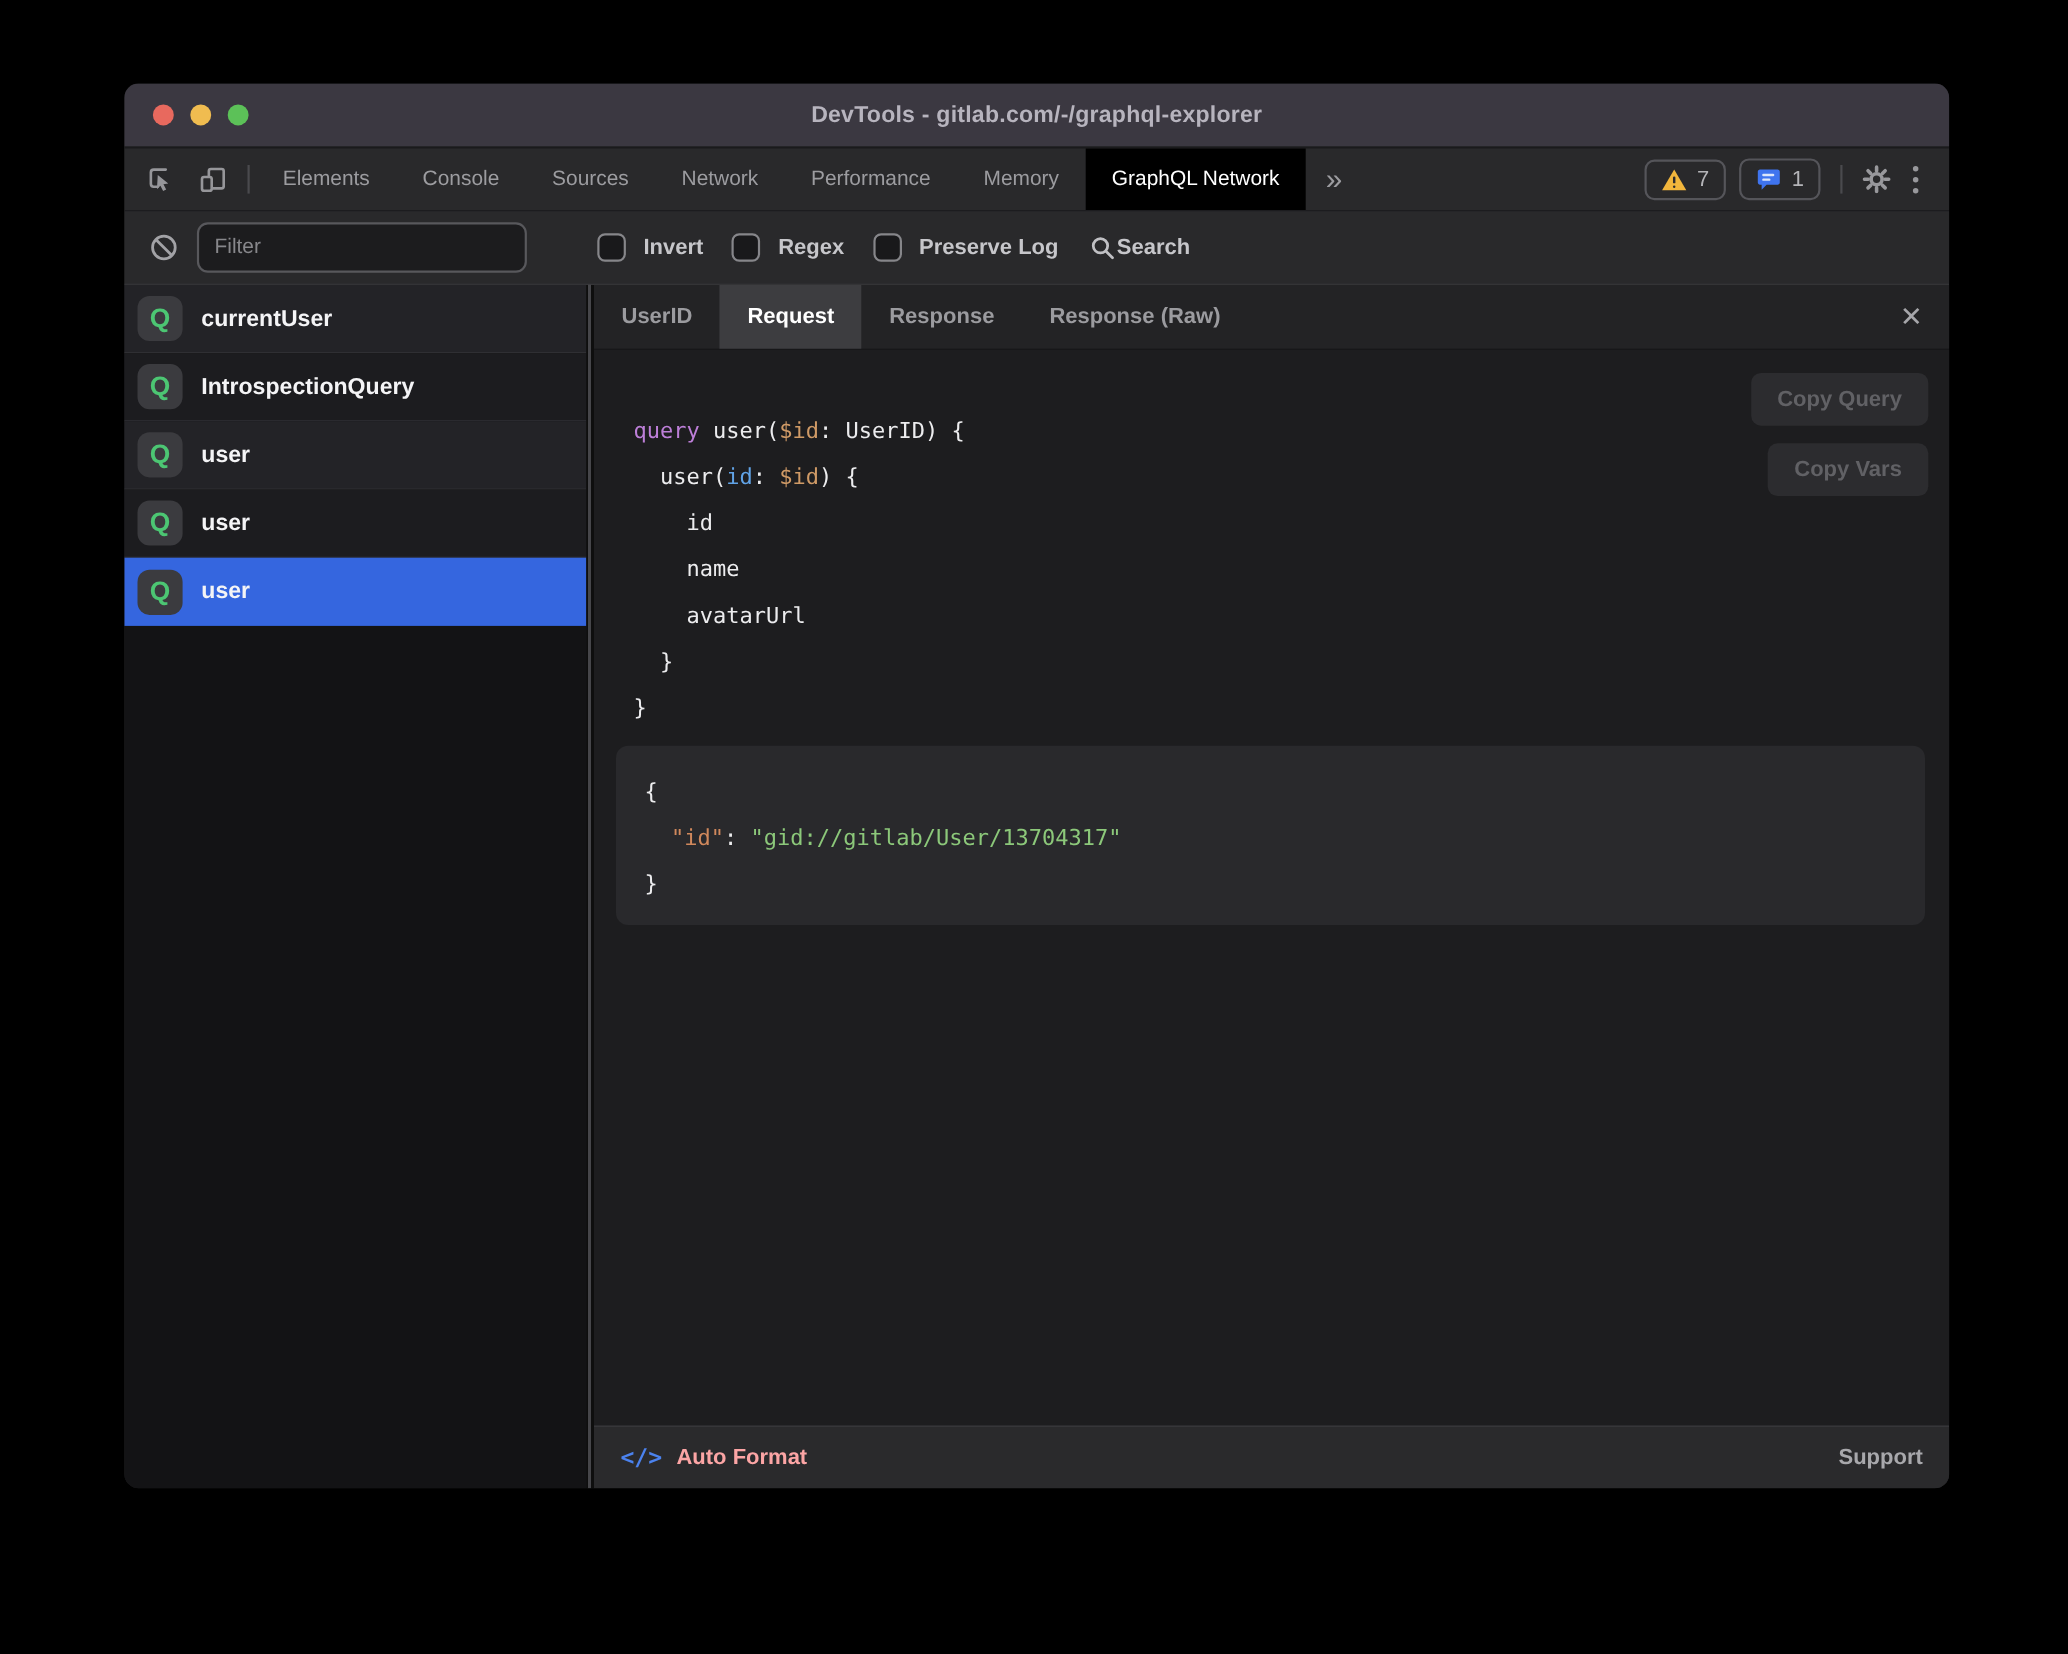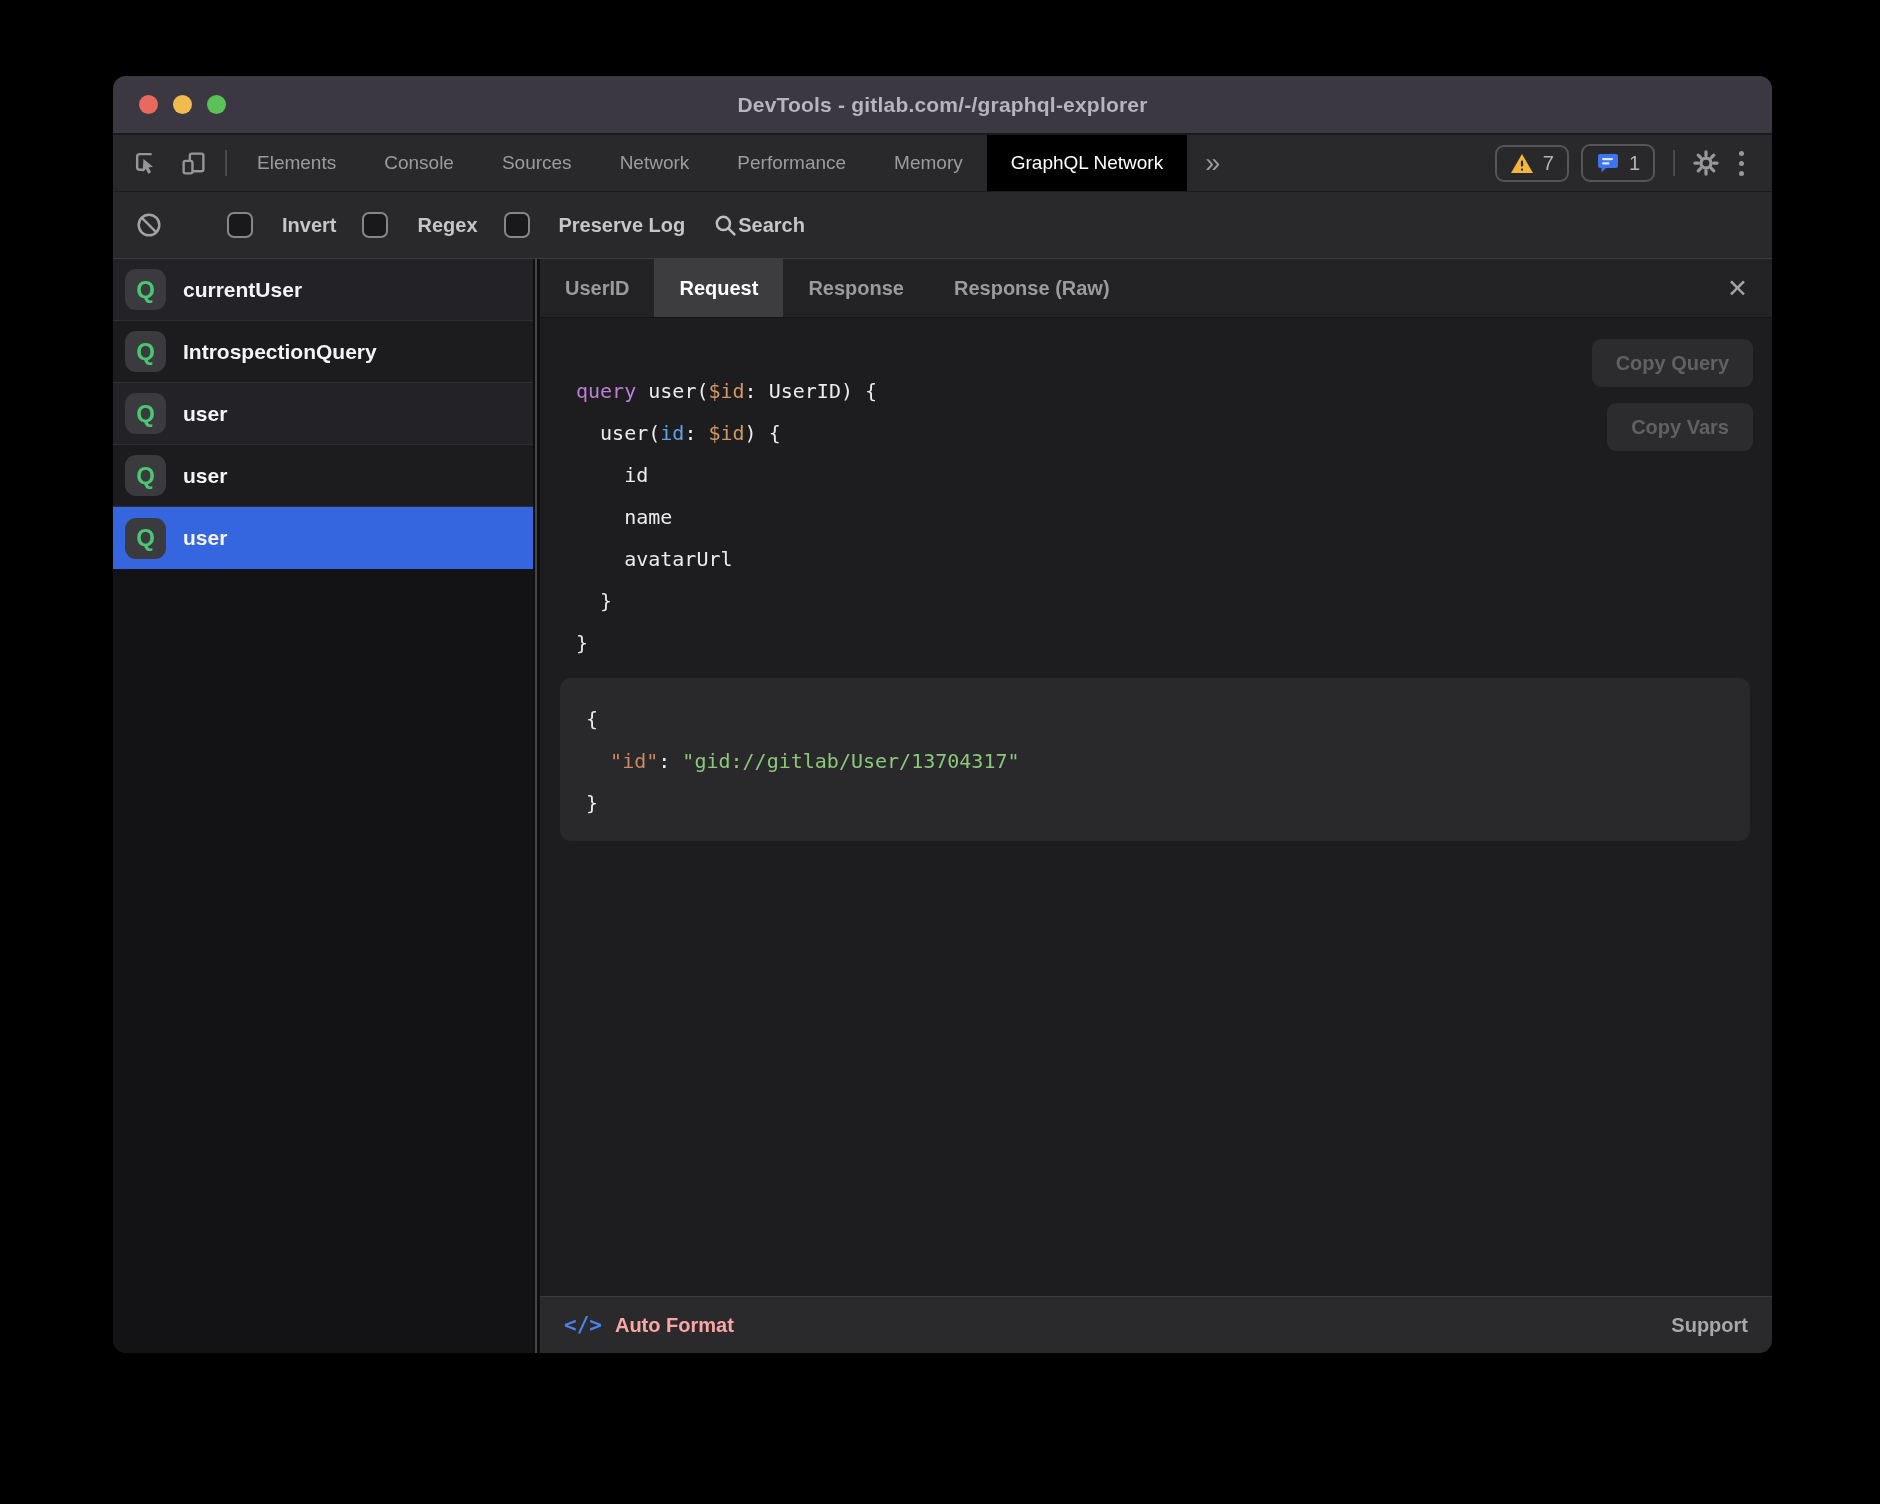--- a/index.html
+++ b/index.html
@@ -35,21 +35,21 @@
          padding:5px 13px;color:#b4b4b8;font-size:20px;}
   .kebab{display:flex;flex-direction:column;gap:5px;padding:0 8px;}
   .kebab i{width:5px;height:5px;border-radius:50%;background:#98989c;display:block;}
   
   .filterbar{height:66px;flex:none;background:#29292b;border-top:1px solid #1c1c1e;
              border-bottom:1px solid #3d3d40;display:flex;align-items:center;padding:0 22px;}
   .filter-input{width:268px;height:42px;margin-left:16px;background:#1c1c1e;border:2px solid #58585c;
                 border-radius:10px;color:#d8d8da;font-size:19px;padding:0 14px;outline:none;
                 font-family:"Liberation Sans",sans-serif;}
   .filter-input::placeholder{color:#87878b;}
-  .check-group{display:flex;align-items:center;gap:29px;margin-left:26px;}
+  .check-group{display:flex;align-items:center;gap:16px;margin-left:26px;}
   .check-group.first{margin-left:64px;}
   .checkbox{width:22px;height:22px;border:2px solid #86868a;border-radius:7px;background:#19191b;flex:none;}
   .check-label{color:#c6c6ca;font-size:20px;font-weight:bold;white-space:nowrap;}
   .search-group{display:flex;align-items:center;gap:0;margin-left:28px;}
   
   .main{flex:1;display:flex;min-height:0;}
   .sidebar{width:420px;flex:none;background:#131315;display:flex;flex-direction:column;}
   .sidebar-header{height:58px;flex:none;background:#1c1c1e;border-bottom:1px solid #3c3c40;
                   display:flex;align-items:center;padding-left:14px;
                   color:#ededef;font-size:21px;font-weight:bold;}
@@ -171,20 +171,21 @@
     </div>
   </div>
 
   <div class="filterbar">
     <span class="icon-btn">
       <svg width="28" height="28" viewBox="0 0 28 28">
         <circle cx="14" cy="14" r="10.3" fill="none" stroke="#a2a2a6" stroke-width="2.5"></circle>
         <line x1="6.9" y1="6.9" x2="21.1" y2="21.1" stroke="#a2a2a6" stroke-width="2.5"></line>
       </svg>
     </span>
+    <input class="filter-input" type="text" placeholder="Filter" style="">
     <div class="check-group first">
       <span class="checkbox"></span>
       <span class="check-label">Invert</span>
     </div>
     <div class="check-group">
       <span class="checkbox"></span>
       <span class="check-label">Regex</span>
     </div>
     <div class="check-group">
       <span class="checkbox"></span>

